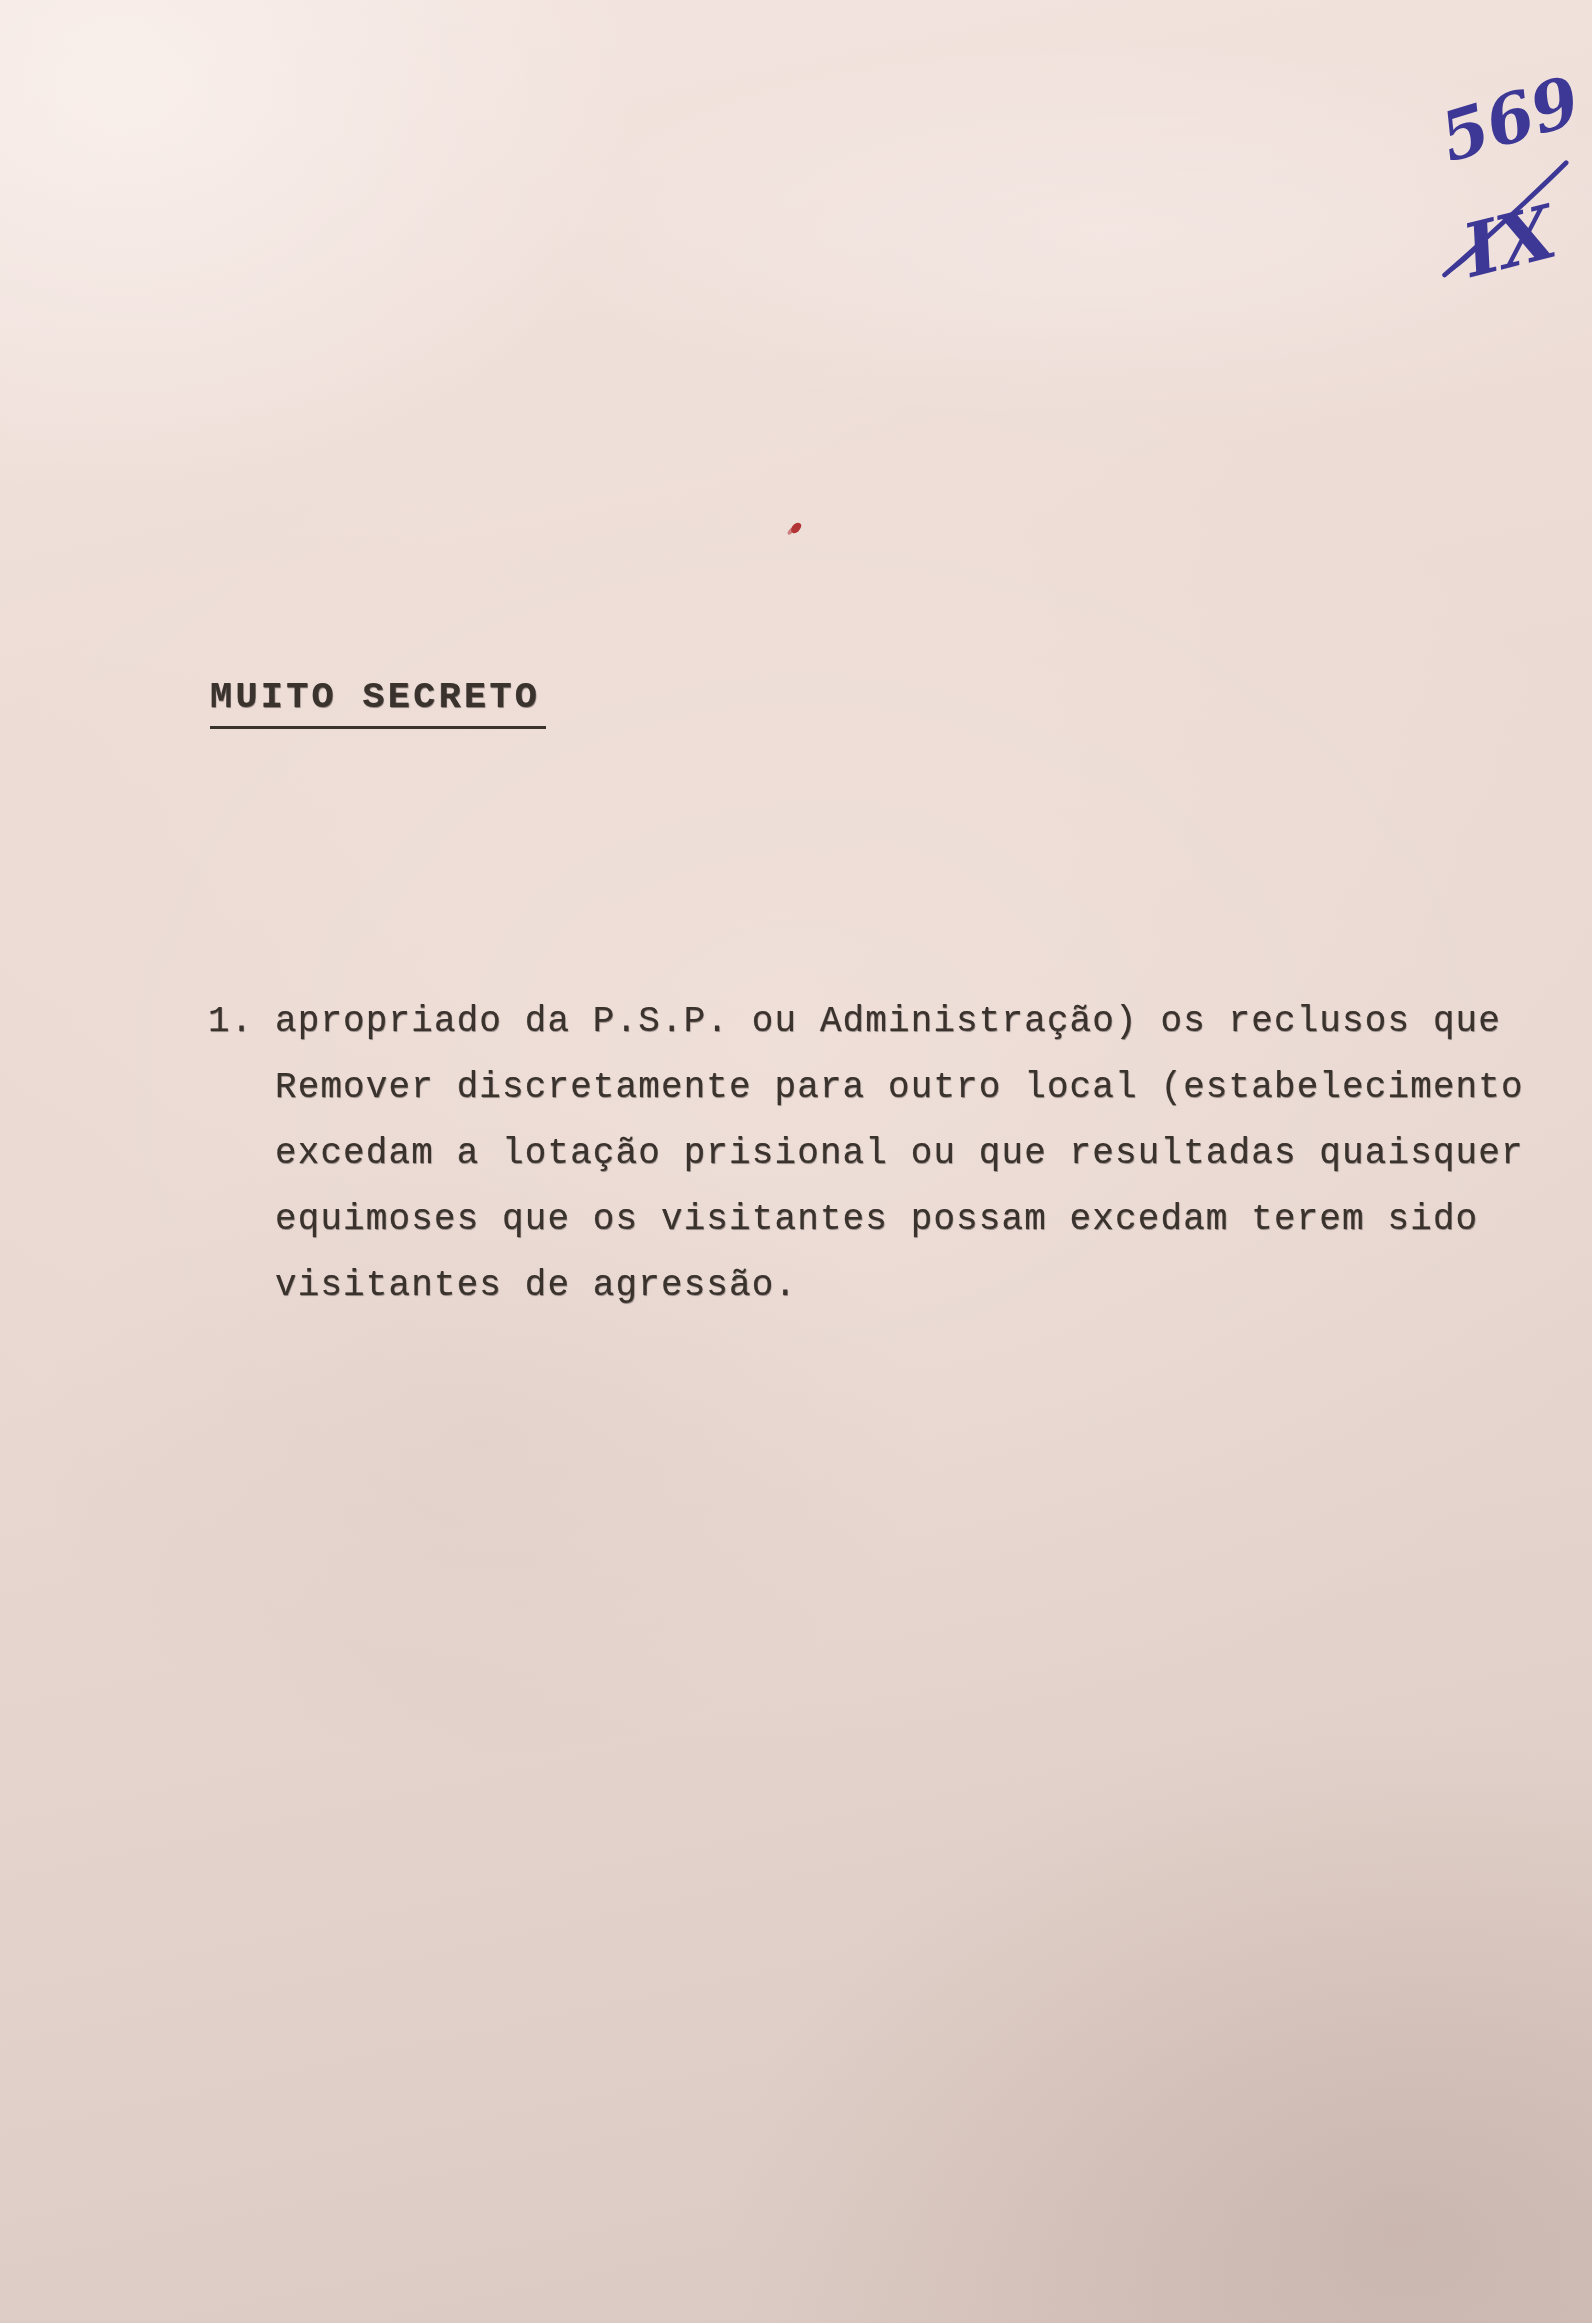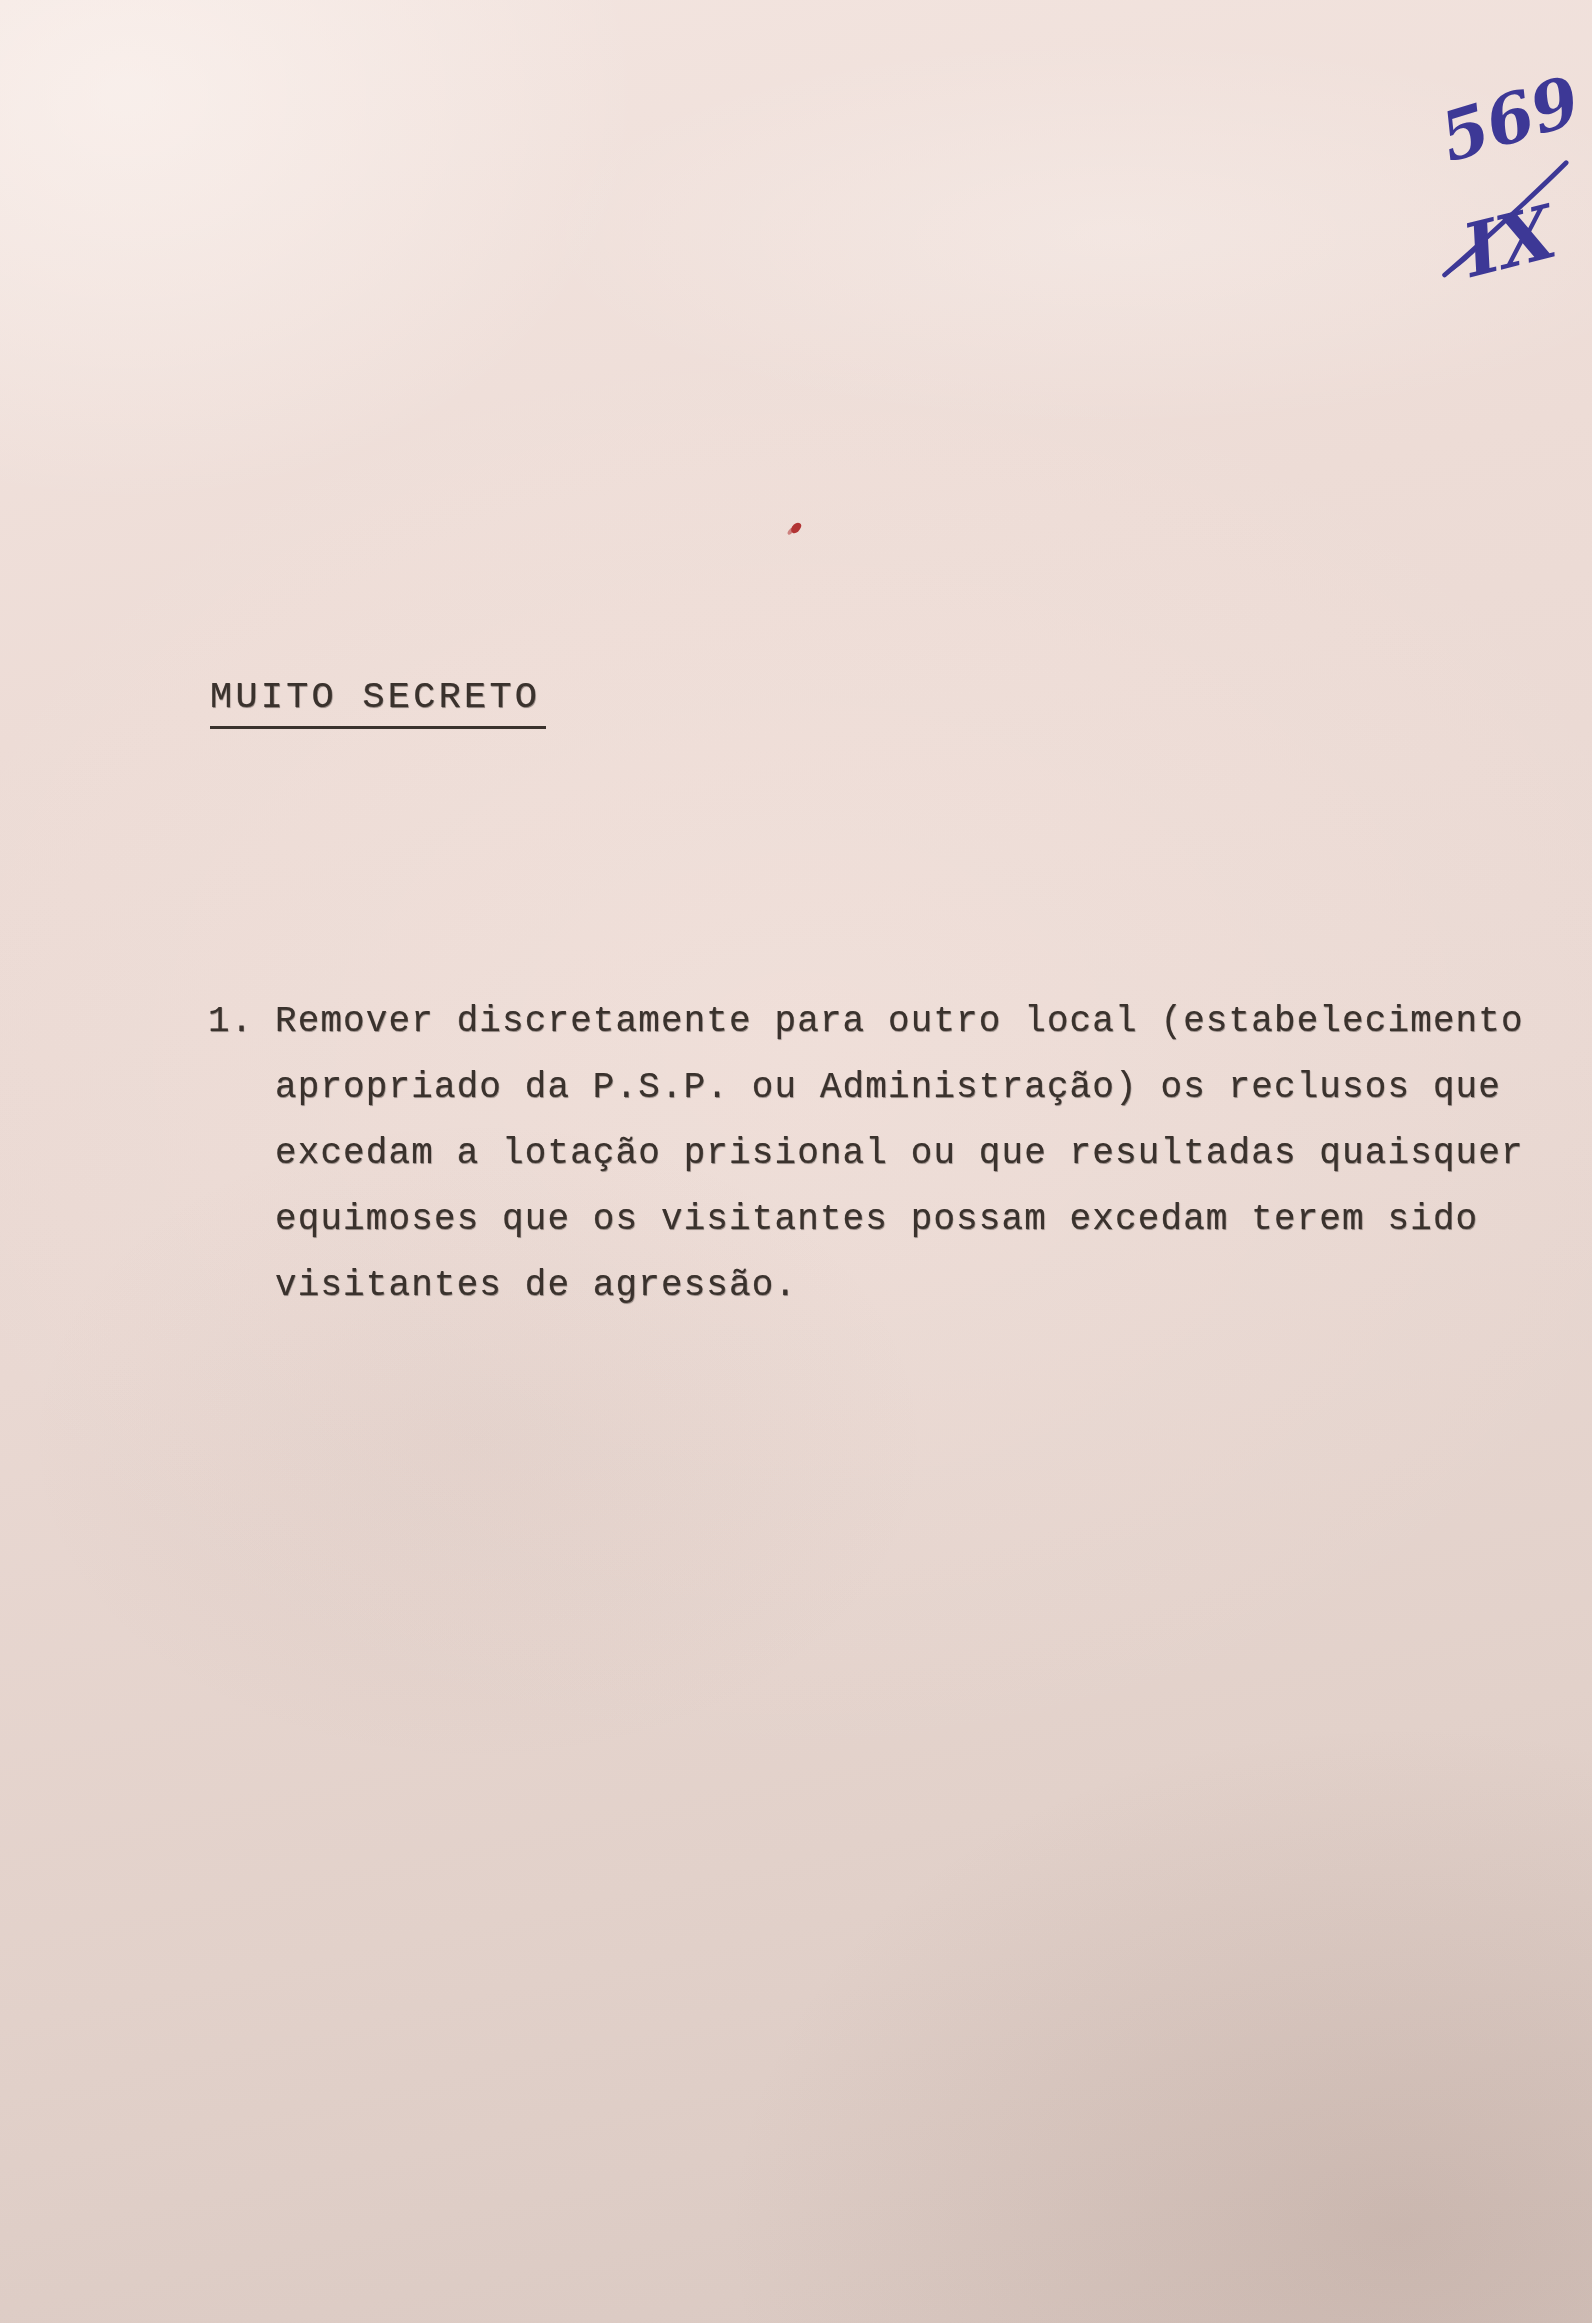--- a/index.html
+++ b/index.html
@@ -29,21 +29,21 @@
       radial-gradient(656px 468px at 30% 62%, rgba(120,90,80,0.05), rgba(120,90,80,0) 70%),
       radial-gradient(843px 281px at 70% 10%, rgba(255,252,250,0.25), rgba(255,252,250,0) 70%);
     pointer-events: none;
   }
 
   .classification {
     position: absolute;
     left: 210px;
     top: 676px;
     font-size: 37px;
-    font-weight: normal;
+    font-weight: bold;
     letter-spacing: 3.2px;
     color: #3a322d;
     text-shadow: 0.6px 0.6px 0.7px rgba(58,50,45,0.55), -0.3px 0.2px 0.4px rgba(58,50,45,0.35);
     border-bottom: 3.7px solid #3a322d;
     padding-bottom: 7.5px;
     padding-right: 5.6px;
     white-space: nowrap;
   }
 
   .paragraph {
@@ -115,21 +115,21 @@
     </svg>
   </div>
 
   <div class="classification">MUITO SECRETO</div>
 
   <div class="ink-speck"></div>
 
   <div class="paragraph">
     <div class="para-number">1.</div>
     <div class="para-lines">
+      <div class="para-line">apropriado da P.S.P. ou Administração) os reclusos que</div>
       <div class="para-line">Remover discretamente para outro local (estabelecimento</div>
-      <div class="para-line">apropriado da P.S.P. ou Administração) os reclusos que</div>
       <div class="para-line">excedam a lotação prisional ou que resultadas quaisquer</div>
       <div class="para-line">equimoses que os visitantes possam excedam terem sido</div>
       <div class="para-line">visitantes de agressão.</div>
     </div>
   </div>
 </div>
 
 
 </body></html>

